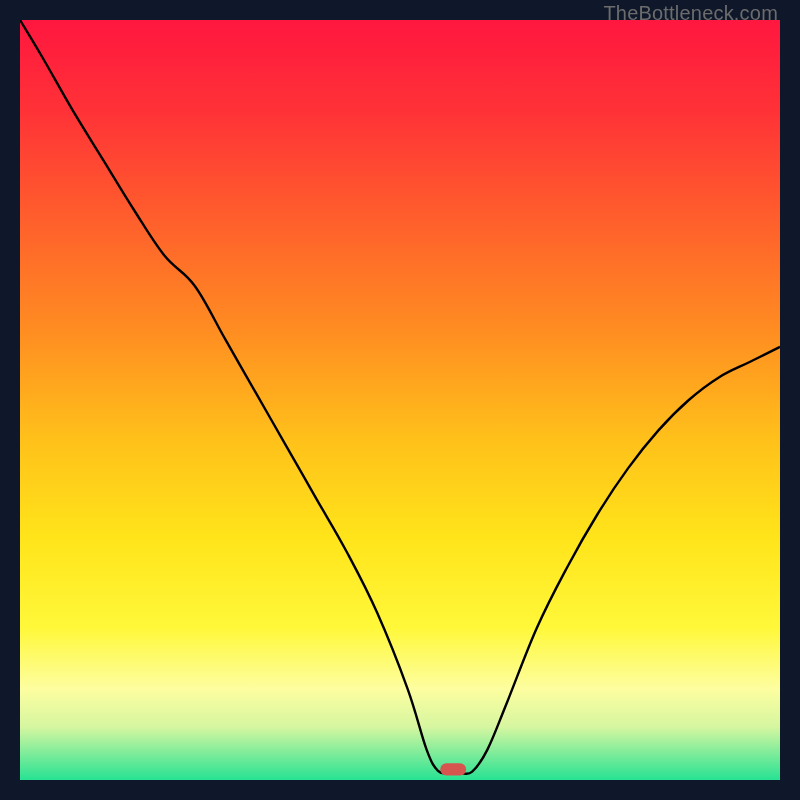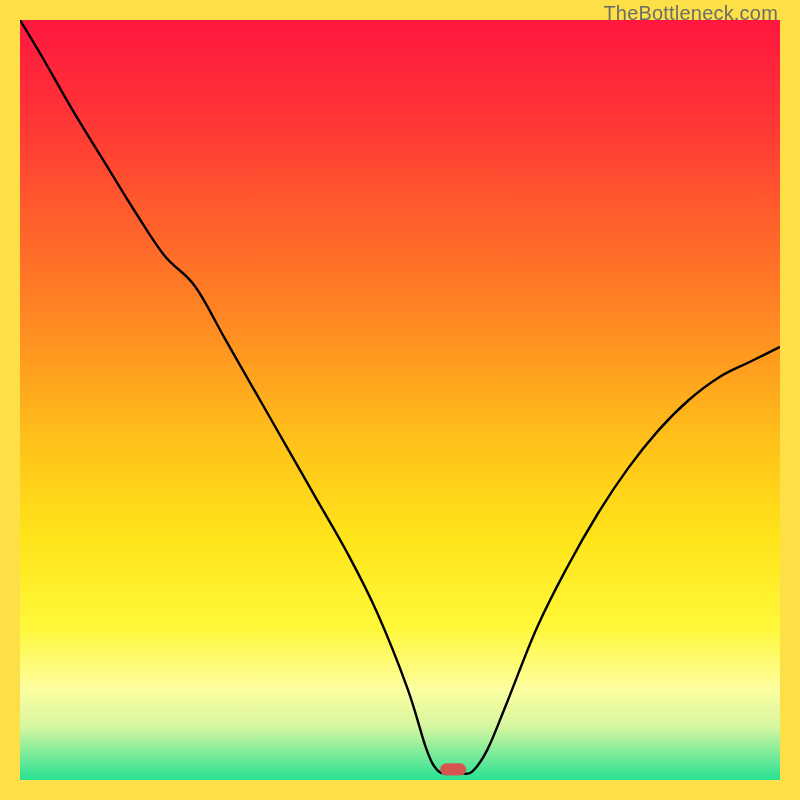--- a/index.html
+++ b/index.html
@@ -6,21 +6,21 @@
     margin: 0;
     padding: 0;
     width: 800px;
     height: 800px;
     background: #000;
     font-family: Arial, Helvetica, sans-serif;
   }
   .outer {
     width: 800px;
     height: 800px;
-    background: #fde047;
+    background: #0f172a;
     position: relative;
   }
   .plot {
     position: absolute;
     left: 20px;
     top: 20px;
     width: 760px;
     height: 760px;
     overflow: hidden;
   }

